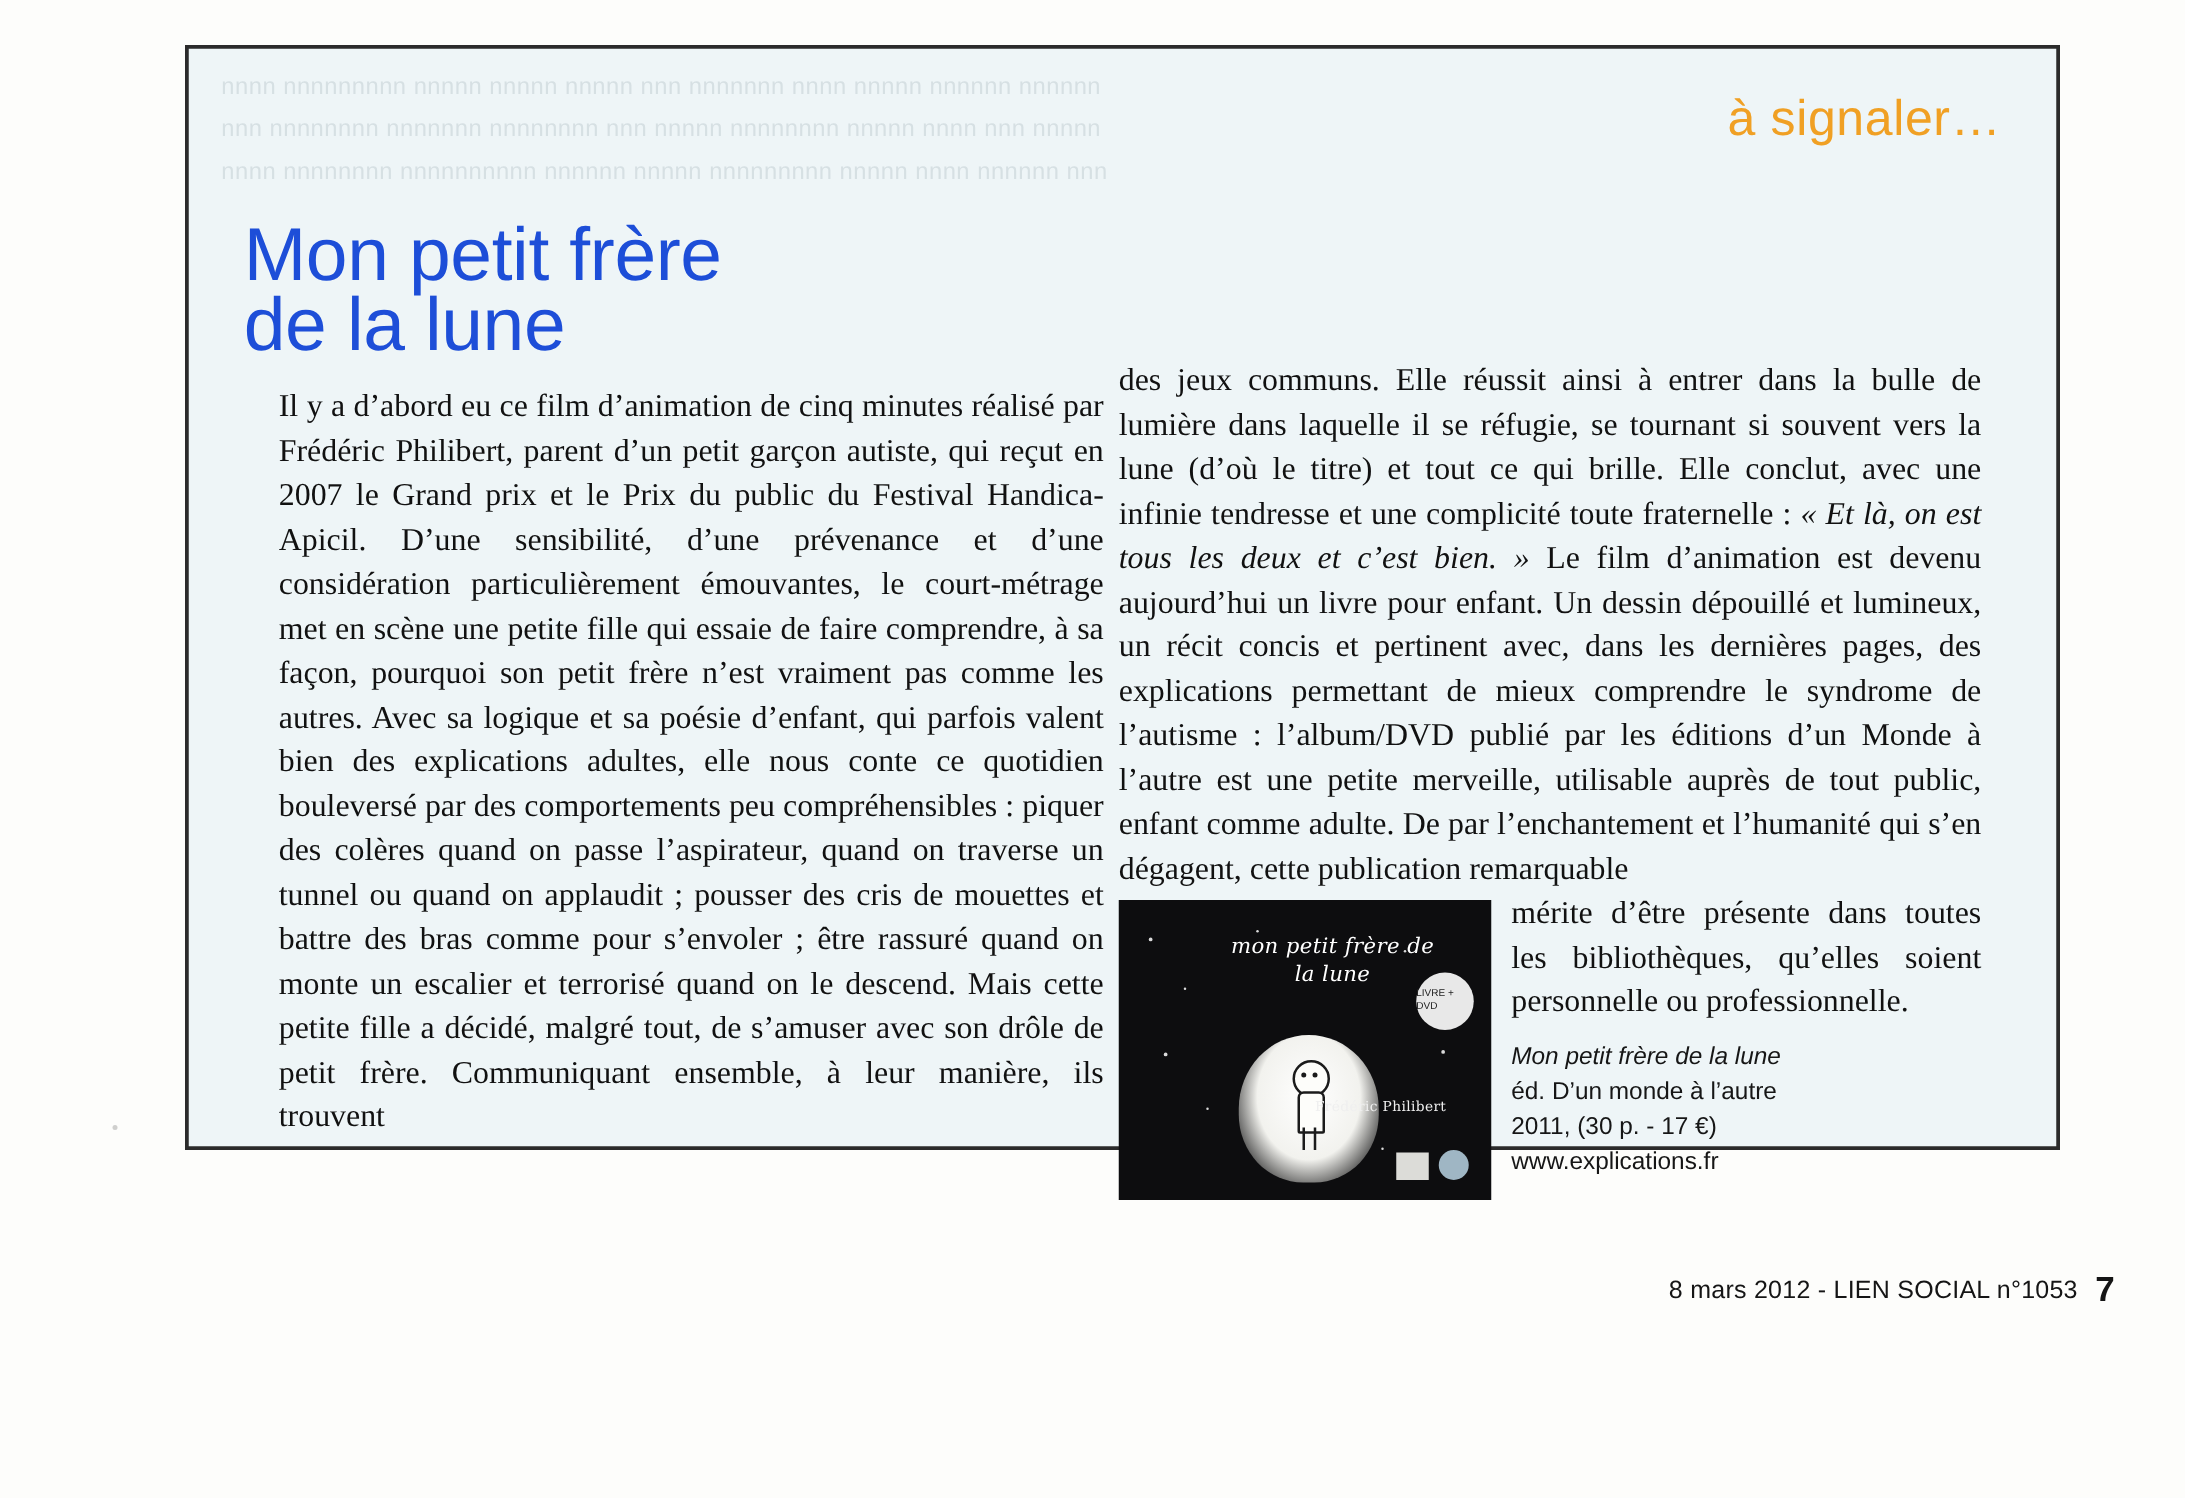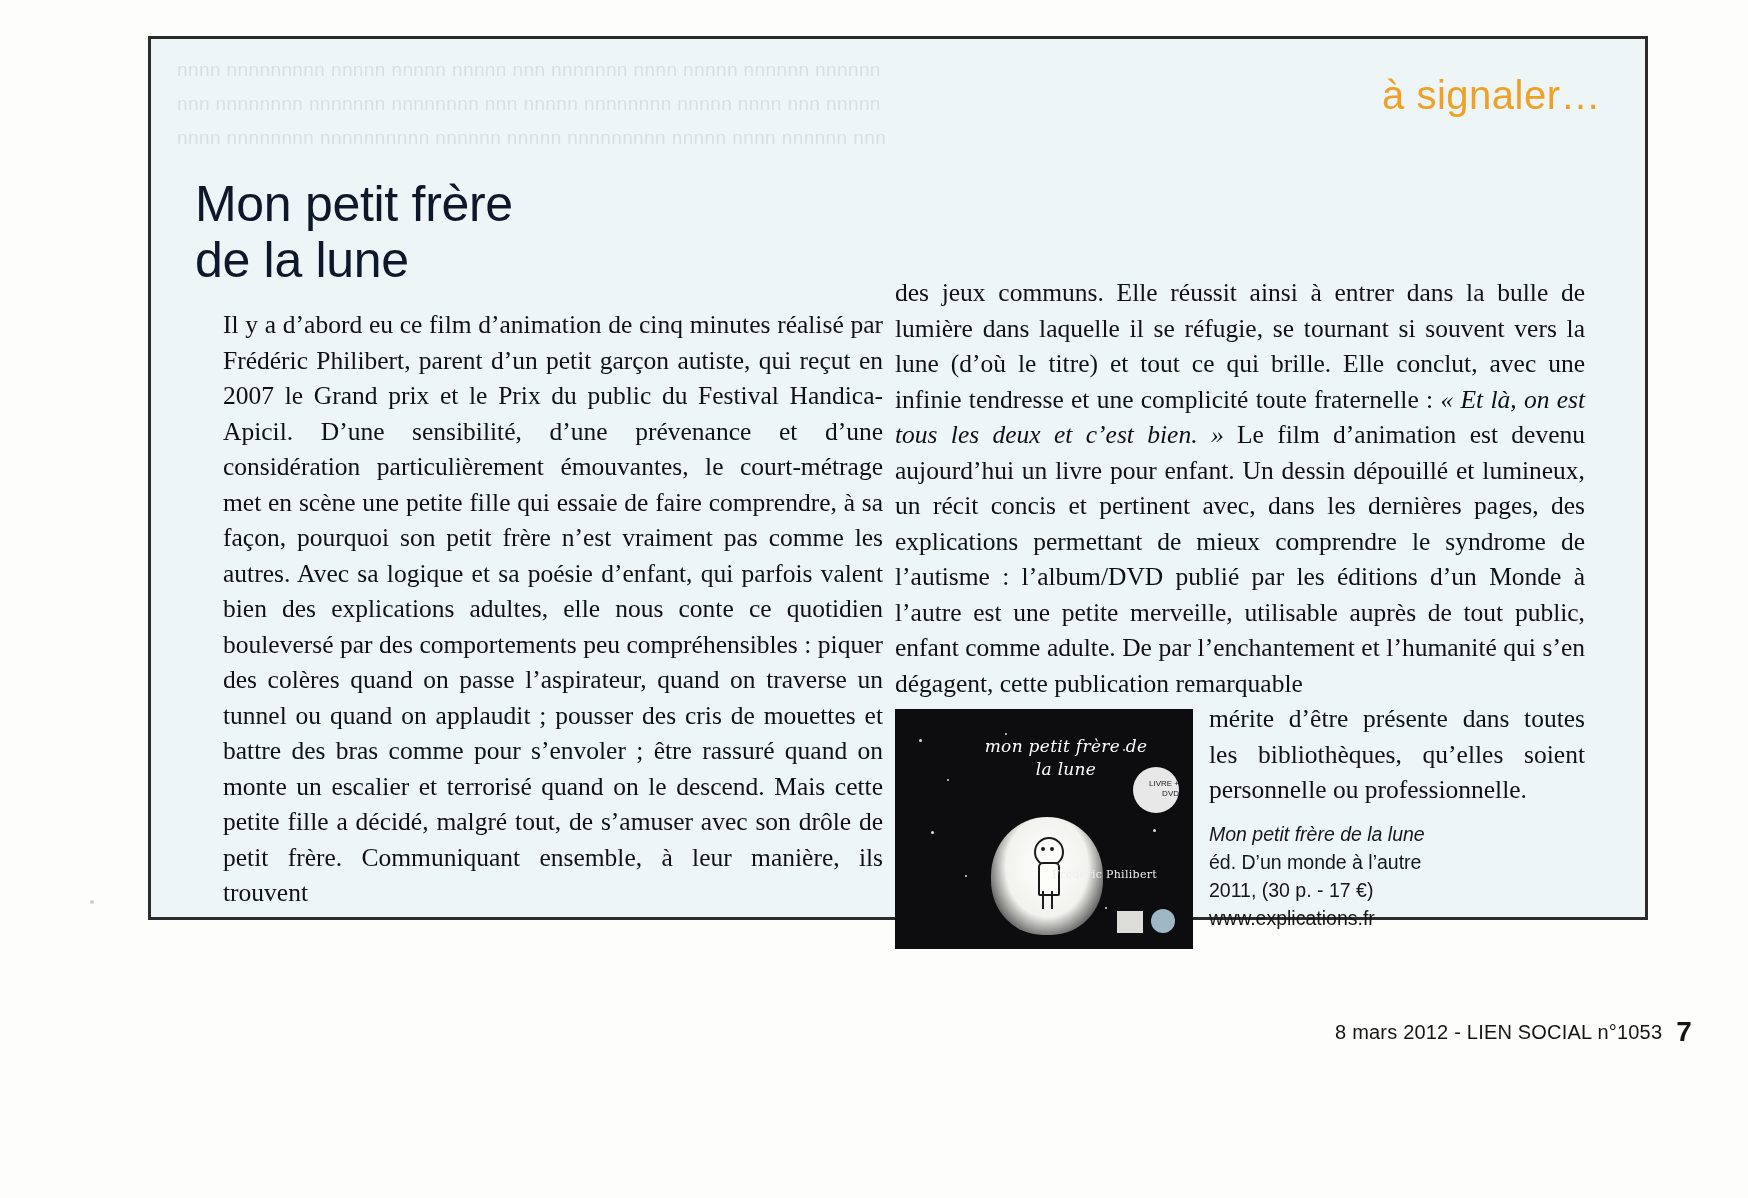--- a/index.html
+++ b/index.html
@@ -64,24 +64,24 @@
     letter-spacing: 0.5px;
     text-align: center;
   }
 
   .article-title {
     position: absolute;
     left: 44px;
     top: 92px;
     width: 640px;
     font-family: "Liberation Sans", sans-serif;
-    font-size: 50px;
+    font-size: 60px;
     font-weight: 400;
     line-height: 56px;
-    color: #0f172a;
+    color: #1d4ed8;
     letter-spacing: -0.3px;
     margin-top: 45px;
   }
 
   .columns {
     position: absolute;
     left: 44px;
     top: 232px;
     right: 34px;
     bottom: 20px;
@@ -96,21 +96,21 @@
     line-height: 35.5px;
     text-align: justify;
     hyphens: auto;
     color: #111;
     margin-left: 28px;
   }
 
   .col-right {
     position: absolute;
     left: 700px;
-    top: 4px;
+    top: 15px;
     width: 690px;
     font-size: 25.5px;
     line-height: 35.5px;
     text-align: justify;
     hyphens: auto;
     color: #111;
   }
 
   .col-right p { margin: 0; }
   .col-left p { margin: 0; }
@@ -155,21 +155,21 @@
     right: 14px;
     top: 58px;
     width: 46px;
     height: 46px;
     border-radius: 50%;
     background: #e8e8e8;
     color: #222;
     font-family: "Liberation Sans", sans-serif;
     font-size: 8px;
     line-height: 10px;
-    text-align: right;
+    text-align: left;
     padding-top: 12px;
     box-sizing: border-box;
   }
   .cover-moon {
     position: absolute;
     left: 96px;
     top: 108px;
     width: 112px;
     height: 118px;
     border-radius: 50% 50% 46% 46%;

